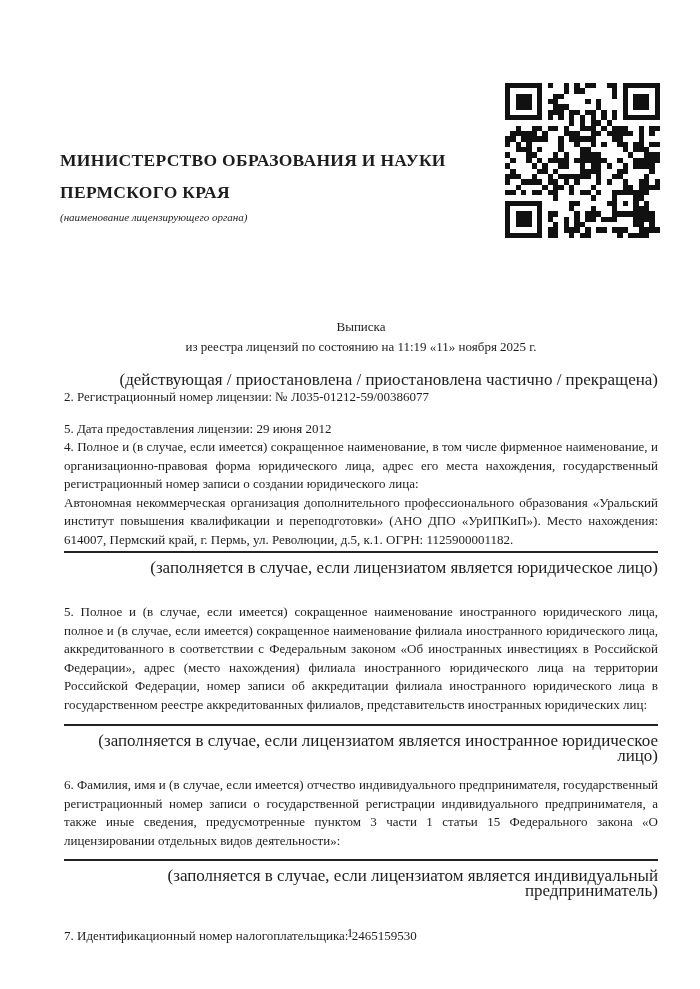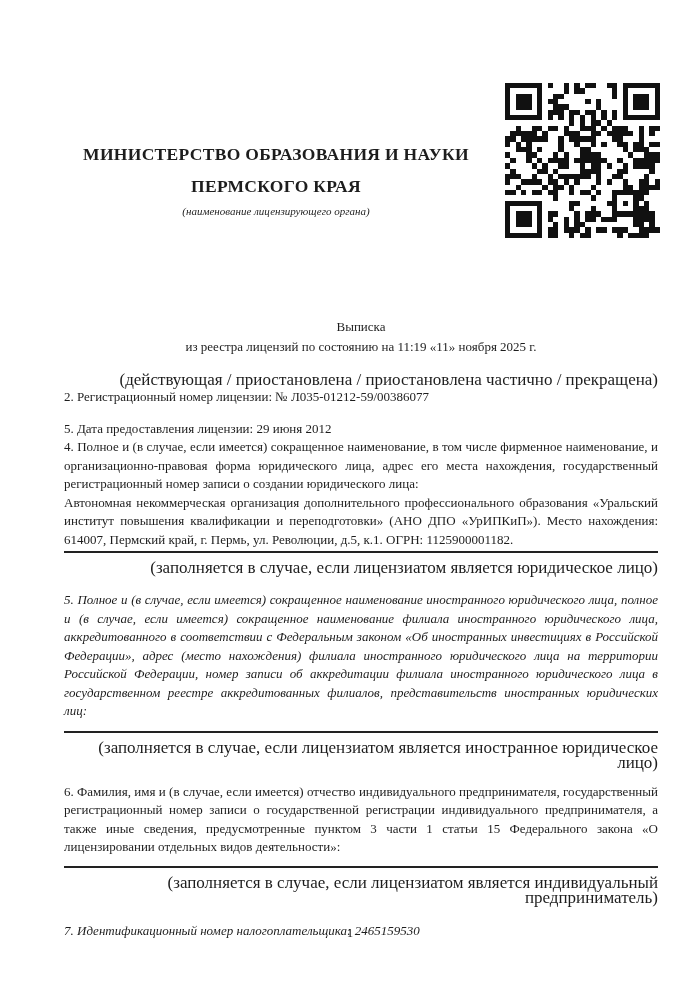--- a/index.html
+++ b/index.html
@@ -10,24 +10,23 @@
   }
   .page {
     position: relative;
     width: 700px;
     height: 989px;
     background: #ffffff;
     overflow: hidden;
   }
   .ministry {
     position: absolute;
-    top: 138px;
+    top: 144px;
     left: 60px;
     width: 432px;
-    text-align: center;
   }
   .ministry-line {
     font-weight: 700;
     font-size: 17.5px;
     line-height: 32px;
     letter-spacing: 0.3px;
   }
   .ministry-caption {
     font-size: 11px;
     line-height: 15px;
@@ -65,21 +64,21 @@
     line-height: 15px;
   }
   .clause { text-align: justify; }
   .blank-rule {
     border: 0;
     border-top: 2px solid #222222;
     height: 0;
   }
   .mt12 { margin-top: 0; }
   .mt13 { margin-top: 13px; }
-  .mt14 { margin-top: 16px; font-style: italic; }
+  .mt14 { margin-top: 28px; }
   .mt9  { margin-top: 9px; }
   .mt10 { margin-top: 10px; }
   .mt2  { margin-top: 2px; }
   .mt3  { margin-top: 7px; }
   .page-number {
     position: absolute;
     top: 925px;
     left: 0;
     width: 700px;
     text-align: center;

